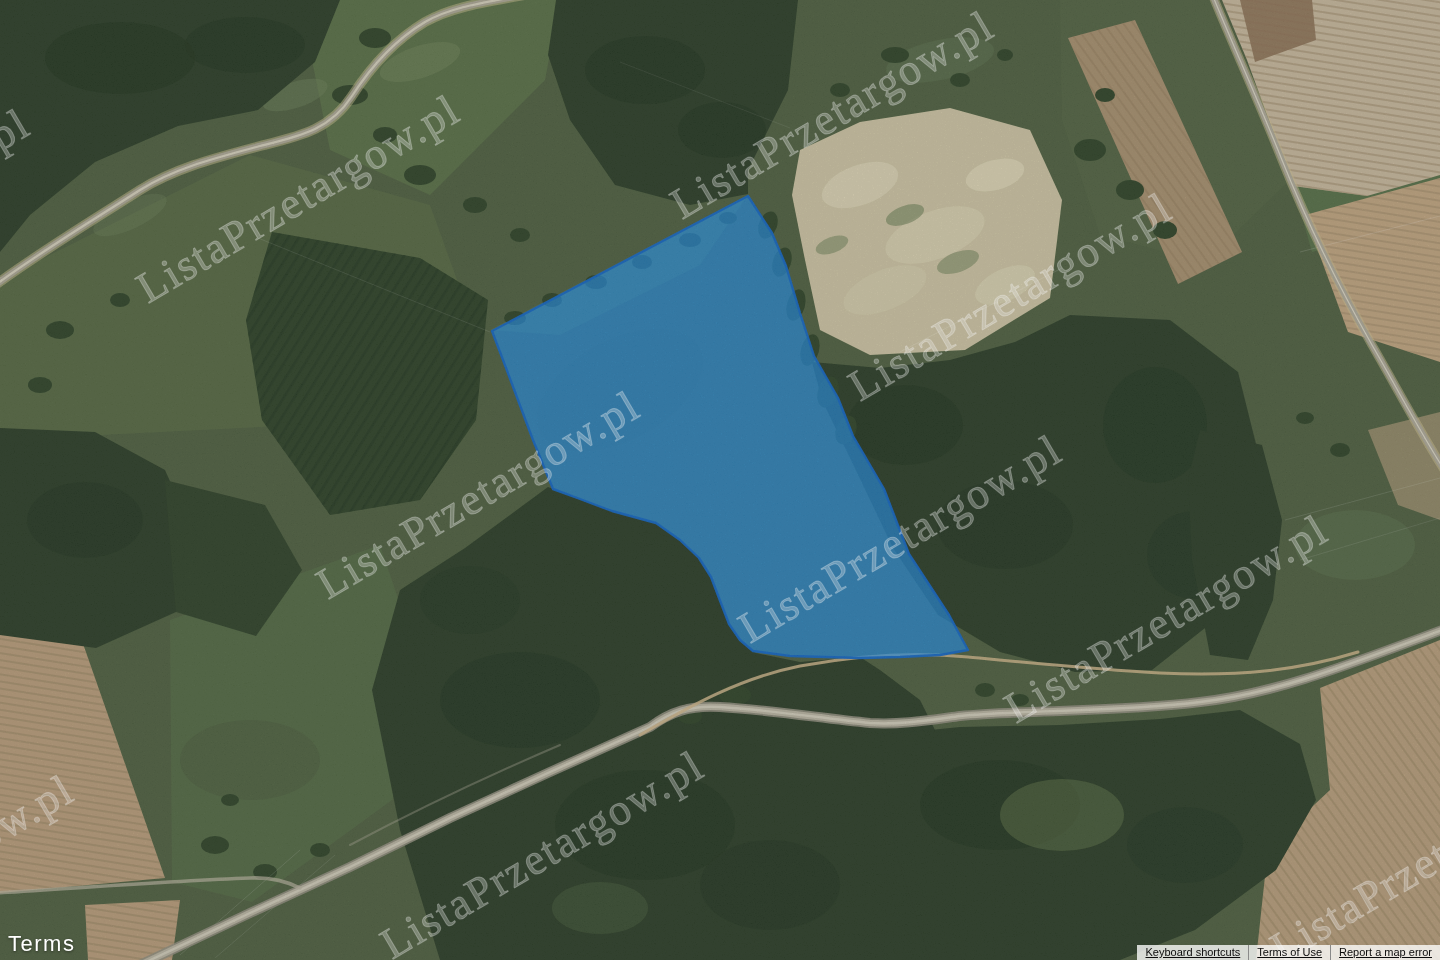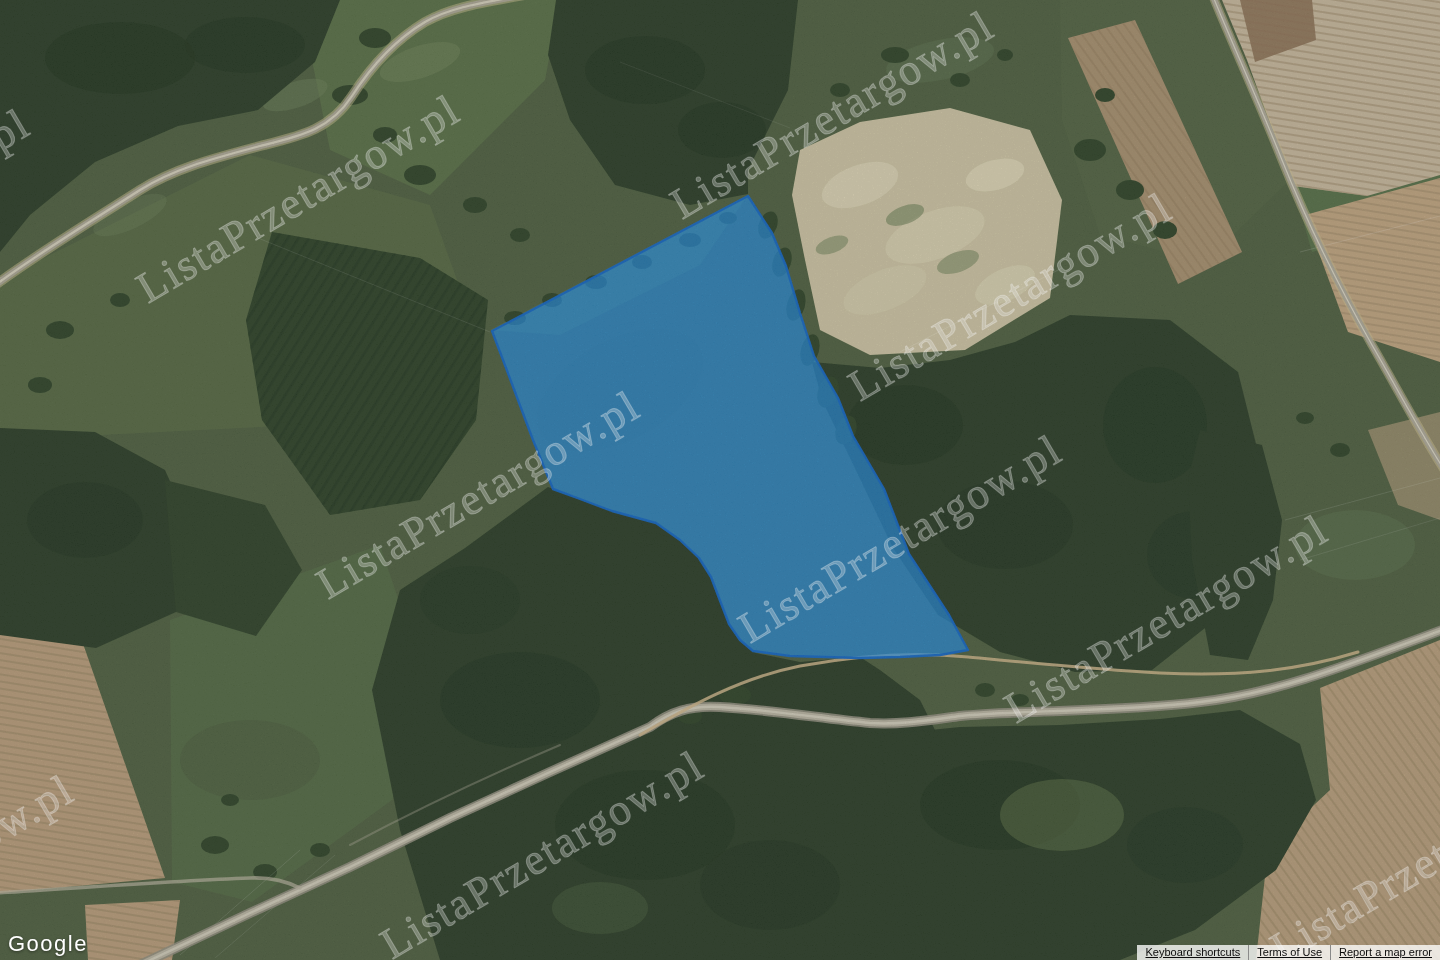--- a/index.html
+++ b/index.html
@@ -222,20 +222,20 @@
     <text class="wm" x="328" y="600" transform="rotate(-30.5 328 600)">ListaPrzetargow.pl</text>
     <text class="wm" x="750" y="644" transform="rotate(-30.5 750 644)">ListaPrzetargow.pl</text>
     <text class="wm" x="1016" y="724" transform="rotate(-30.5 1016 724)">ListaPrzetargow.pl</text>
     <text class="wm" x="-238" y="984" transform="rotate(-30.5 -238 984)">ListaPrzetargow.pl</text>
     <text class="wm" x="392" y="960" transform="rotate(-30.5 392 960)">ListaPrzetargow.pl</text>
     <text class="wm" x="1282" y="964" transform="rotate(-30.5 1282 964)">ListaPrzetargow.pl</text>
     <text class="wm" x="-282" y="318" transform="rotate(-30.5 -282 318)">ListaPrzetargow.pl</text>
   </g>
 </svg>
 
-<div class="google-logo">Google</div>
+<div class="google-logo">Terms</div>
 
 <div class="attribution">
   <span class="attr-seg attr-link">Keyboard shortcuts</span>
   <span class="attr-seg attr-link">Terms of Use</span>
   <span class="attr-seg attr-link">Report a map error</span>
 </div>
 </div>
 
 </body></html>

